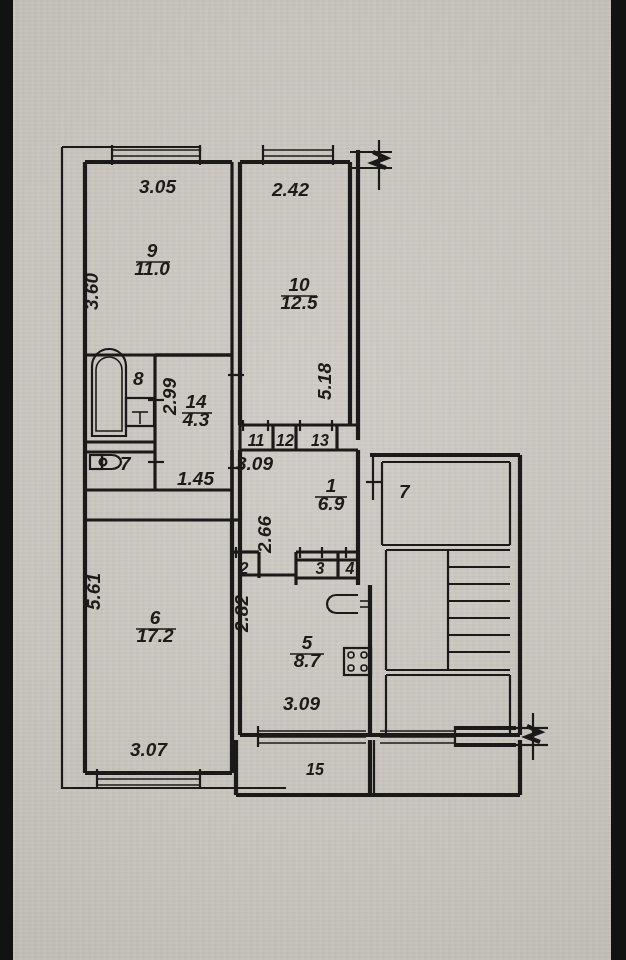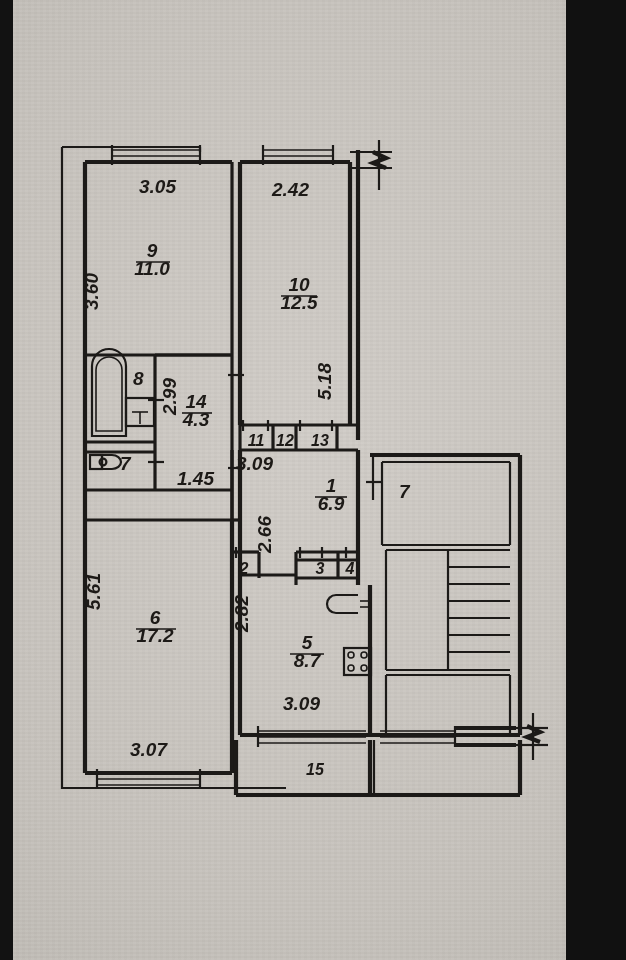--- a/index.html
+++ b/index.html
@@ -1,18 +1,18 @@
 <!DOCTYPE html>
 <html><head>
 <meta charset="utf-8">
 <style>
   html,body{margin:0;padding:0;background:#111;}
   #root{
     position:relative;
-    width:566px;height:960px;
+    width:626px;height:960px;
     background:#c9c5c0;
     overflow:hidden;
     font-family:"Liberation Sans", sans-serif;
   }
   
   #paper{
     position:absolute;left:13px;top:0;width:598px;height:960px;
     background:
       radial-gradient(ellipse 120% 90% at 50% 45%, #d0ccc7 0%, #c6c2bc 55%, #bdb9b3 85%, #b4b0aa 100%);
   }

